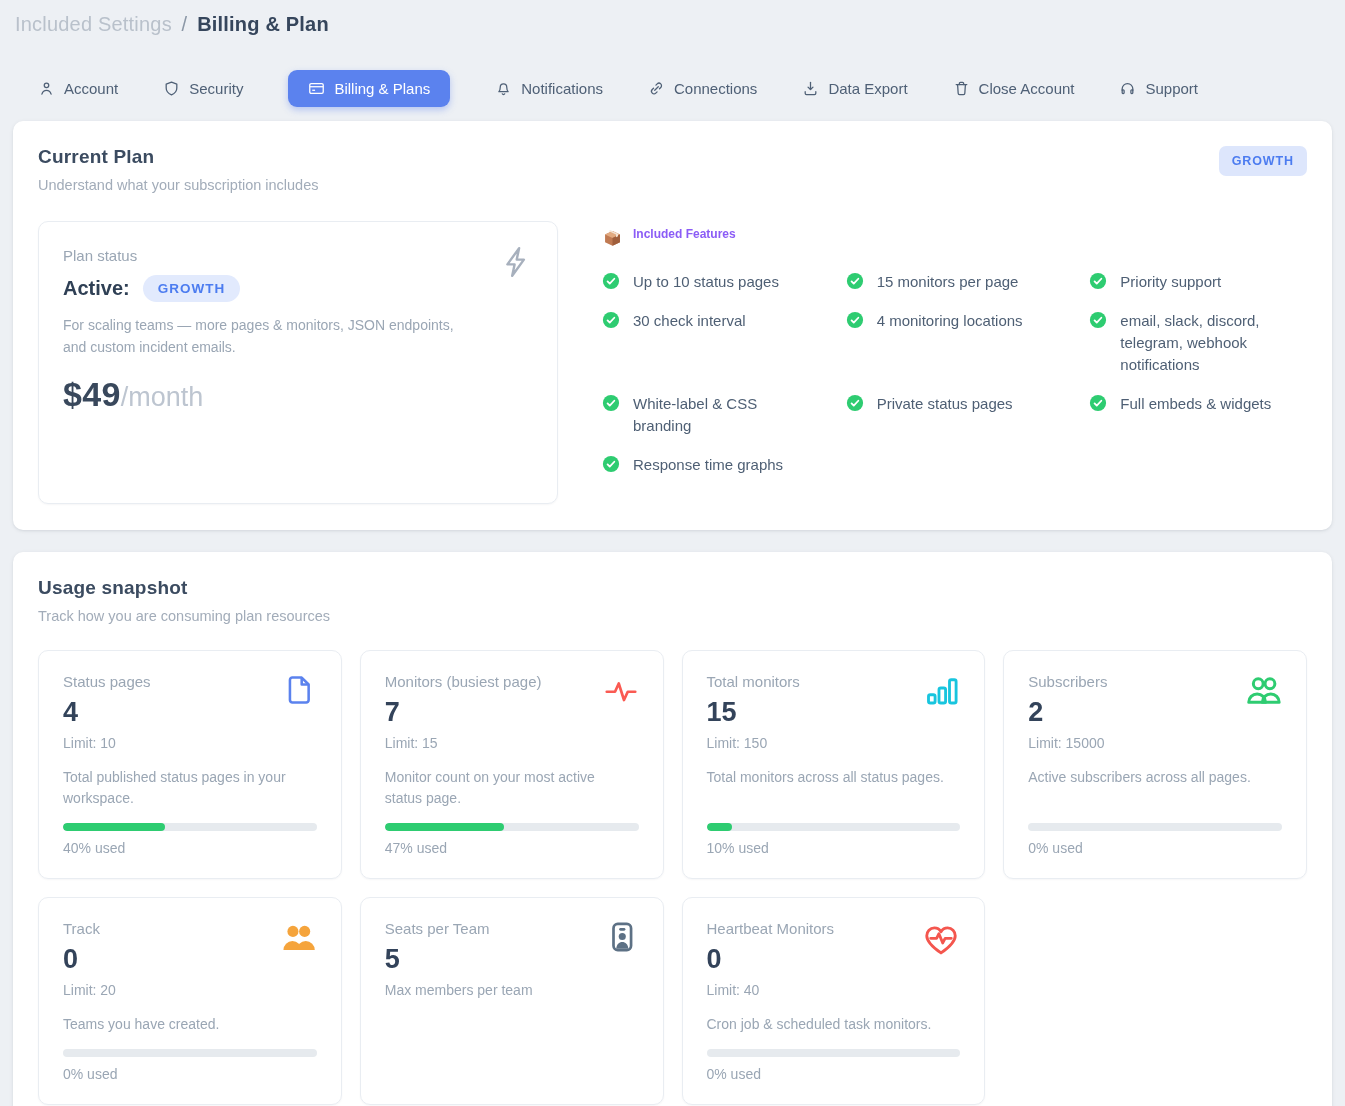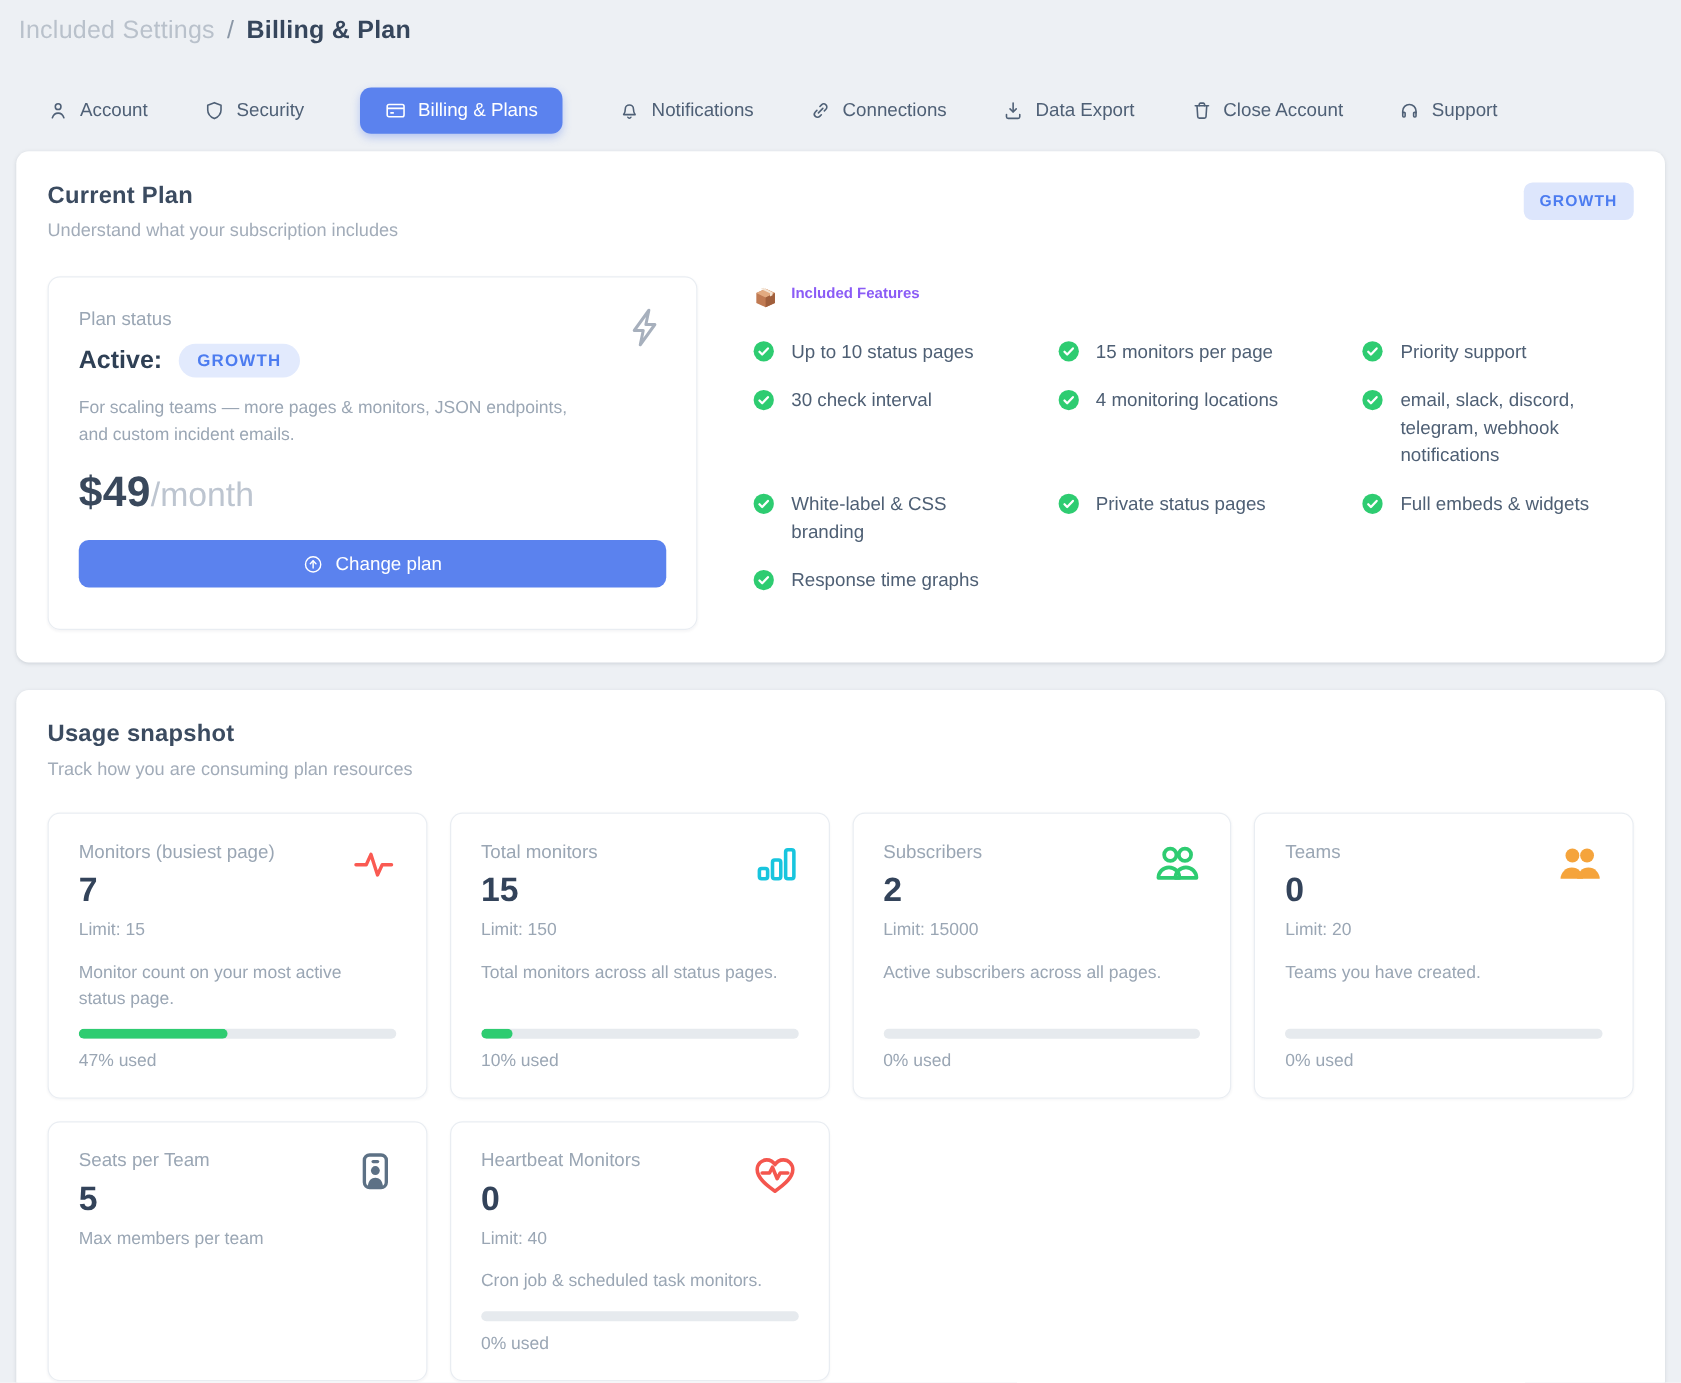--- a/index.html
+++ b/index.html
@@ -179,28 +179,20 @@
       <div class="plan-label">Plan status</div>
       <div class="plan-active-row">
         <span class="plan-active">Active:</span>
         <span class="pill">GROWTH</span>
       </div>
       <div class="plan-desc">For scaling teams — more pages &amp; monitors, JSON endpoints, and custom incident emails.</div>
       <div class="price-row">
         <span class="price">$49</span>
         <span class="price-period">/month</span>
       </div>
-      <button class="change-btn">
-        <svg viewBox="0 0 24 24" width="17" height="17" fill="none" stroke="#fff" stroke-width="1.6" stroke-linecap="round" stroke-linejoin="round">
-            <circle cx="12" cy="12" r="8.6"></circle>
-            <path d="M12 16.2V8.2"></path>
-            <path d="M8.8 11.2L12 8l3.2 3.2"></path>
-          </svg>
-        <span>Change plan</span>
-      </button>
     </div>
 
     <div class="features">
       <div class="features-head">
         <svg viewBox="0 0 24 24" width="21" height="21">
             <path d="M3.5 8.5l8.5-4 8.5 4v9l-8.5 4-8.5-4z" fill="#c07a52"></path>
             <path d="M3.5 8.5l8.5 4 8.5-4-8.5-4z" fill="#e2aa80"></path>
             <path d="M12 12.5v9l8.5-4v-9z" fill="#a05f3c"></path>
             <path d="M9.8 3.7l8.5 4v2.9l-2.3 1.1V8.6l-8.5-4z" fill="#f3e3d3"></path>
           </svg>
@@ -285,20 +277,40 @@
 <div class="section-card usage">
   <div class="section-head">
     <div>
       <div class="section-title">Usage snapshot</div>
       <div class="section-sub">Track how you are consuming plan resources</div>
     </div>
   </div>
 
   <div class="usage-grid">
 
+    <div class="ucard tall">
+      <div class="ucard-head">
+        <div>
+          <div class="ucard-title">Status pages</div>
+          <div class="ucard-value">4</div>
+          <div class="ucard-limit">Limit: 10</div>
+        </div>
+        <svg viewBox="0 0 24 24" width="34" height="34" fill="none" stroke="#5b82ee" stroke-width="1.8" stroke-linejoin="round">
+            <path d="M6.6 3.2h6.6l4.9 4.9v11a1.7 1.7 0 01-1.7 1.7H6.6a1.7 1.7 0 01-1.7-1.7V4.9a1.7 1.7 0 011.7-1.7z"></path>
+            <path d="M13.2 3.2v4.9h4.9"></path>
+          </svg>
+      </div>
+      <div class="ucard-desc">Total published status pages in your workspace.</div>
+      <div class="progress-wrap">
+        <div class="track">
+            <div class="fill" style="width: 40%;"></div>
+          </div>
+        <div class="used">40% used</div>
+      </div>
+    </div>
 
     <div class="ucard tall">
       <div class="ucard-head">
         <div>
           <div class="ucard-title">Monitors (busiest page)</div>
           <div class="ucard-value">7</div>
           <div class="ucard-limit">Limit: 15</div>
         </div>
         <svg viewBox="0 0 24 24" width="36" height="36" fill="none" stroke="#fa5a52" stroke-width="1.8" stroke-linecap="round" stroke-linejoin="round">
             <polyline points="2.5,12.5 8,12.5 10.5,7 14,18 16.5,12.5 21.5,12.5"></polyline>
@@ -354,21 +366,21 @@
         <div class="track">
             <div class="fill" style="width: 0%;"></div>
           </div>
         <div class="used">0% used</div>
       </div>
     </div>
 
     <div class="ucard">
       <div class="ucard-head">
         <div>
-          <div class="ucard-title">Teams</div>
+          <div class="ucard-title">Track</div>
           <div class="ucard-value">0</div>
           <div class="ucard-limit">Limit: 20</div>
         </div>
         <svg viewBox="0 0 24 24" width="38" height="38" fill="#f5a43c">
             <circle cx="8.8" cy="7.2" r="3.5"></circle>
             <circle cx="16.2" cy="7.2" r="3.5"></circle>
             <path d="M2.8 19a5.7 5.7 0 0111.4 0z"></path>
             <path d="M11.2 19a5.7 5.7 0 0111.4 0z"></path>
           </svg>
       </div>

